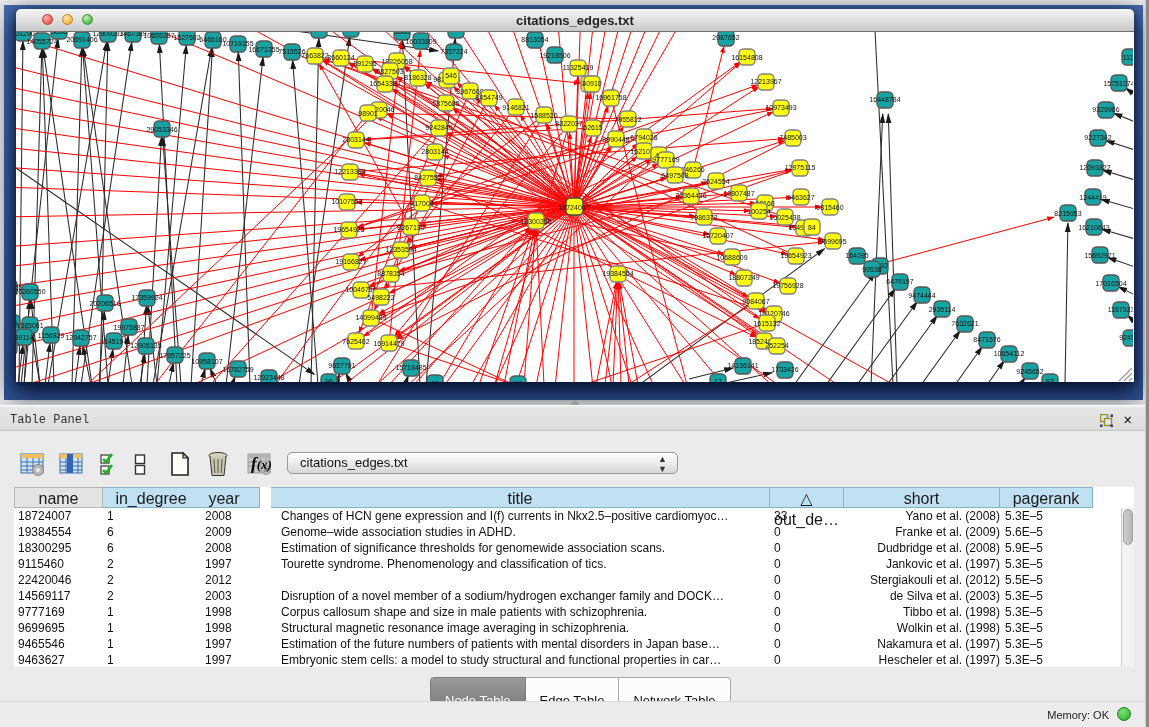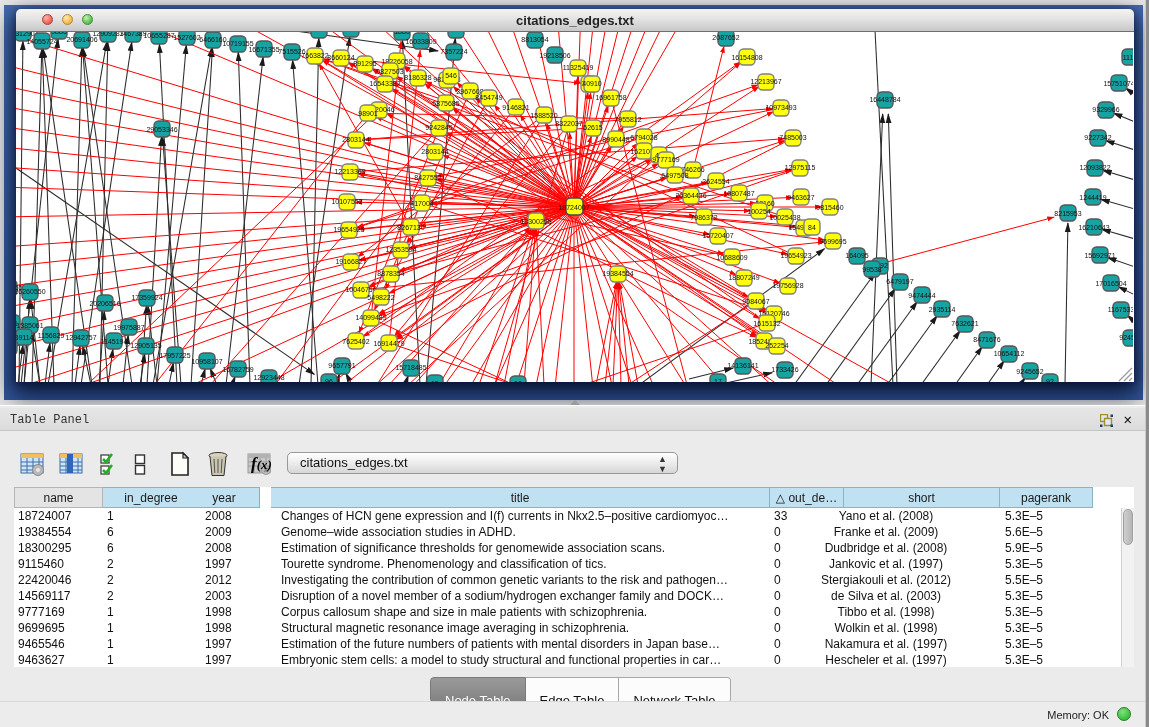--- a/index.html
+++ b/index.html
@@ -18,32 +18,32 @@
 #tp {position:absolute;left:0;top:405px;width:1145px;height:322px;background:#ebebeb;border-top:1px solid #fff}
 #tph {position:absolute;left:0;top:2px;width:100%;height:23px;background:linear-gradient(180deg,#e6e6e6,#dcdcdc);border-bottom:1px solid #c4c4c4;font-family:Liberation Mono, monospace;}
 #tph span {position:absolute;left:10px;top:5px;font-size:12px;color:#333}
 #closex {position:absolute;right:13px;top:3px;font-size:14px;font-weight:bold;color:#111}
 #floaticon {position:absolute;right:32px;top:6px;width:13px;height:13px}
 #toolbar {position:absolute;left:20px;top:45px;height:26px}
 #combo {position:absolute;left:287px;top:46px;width:391px;height:22px;border:1px solid #999;border-radius:5px;
  background:linear-gradient(180deg,#ffffff,#e8e8e8 60%,#d6d6d6);font-size:13px;color:#111;line-height:20px;padding-left:12px}
 #combo .arr {position:absolute;right:10px;top:1px;font-size:9px;color:#333;line-height:10px}
 #tableWrap {position:absolute;left:14px;top:81px;width:1120px;height:180px;background:#fff}
-#thead {position:absolute;left:0;top:0;width:1082px;height:30px;font-size:12px;color:#1a1a1a}
+#thead {position:absolute;left:0;top:0;width:1082px;height:30px;font-size:16px;color:#1a1a1a}
 #thead div {position:absolute;top:0;height:21px;line-height:21px;text-align:center;background:#bfe1f2;border:1px solid #89b2c7;border-left:none}
 #thead .h0 {left:0;width:89px;background:#e4e4e4;border:1px solid #b5b5b5}
 #thead .h1 {left:89px;width:97px} #thead .h2 {left:175px;width:71px}
 #thead .h3 {left:257px;width:499px} #thead .h4 {left:756px;width:74px}
 #thead .h5 {left:830px;width:156px} #thead .h6 {left:986px;width:93px}
 #tbody {position:absolute;left:0;top:21px;width:1082px;height:159px;overflow:hidden;font-size:12px;color:#111}
 .tr {position:relative;height:16px;line-height:16px;white-space:nowrap}
 .tr div {position:absolute;top:0;height:16px;overflow:hidden}
 .c0 {left:4px;width:85px} .c1 {left:93px;width:93px} .c2 {left:191px;width:66px}
 .c3 {left:267px;width:487px} .c4 {left:760px;width:70px}
-.c5 {left:794px;width:156px;text-align:center} .c6 {left:991px;width:88px}
+.c5 {left:830px;width:156px;text-align:right} .c6 {left:991px;width:88px}
 #vsb {position:absolute;right:0;top:21px;width:13px;height:159px;background:#f2f2f2;border-left:1px solid #d0d0d0}
 #vsb .thumb {position:absolute;left:1px;top:1px;width:10px;height:36px;border-radius:5px;background:linear-gradient(90deg,#cfcfcf,#b5b5b5);border:1px solid #a0a0a0}
 #tabs {position:absolute;left:430px;top:271px;height:22px;font-size:13px}
 .tab {float:left;height:22px;line-height:21px;padding:12px 14px;background:#fcfcfc;border:1px solid #a8a8a8;border-left:none;color:#111}
 .tab.first {border-left:1px solid #a8a8a8;border-radius:4px 0 0 4px;background:linear-gradient(180deg,#9a9a9a,#828282);color:#fff;border-color:#7a7a7a}
 .tab.last {border-radius:0 4px 4px 0}
 #status {position:absolute;left:0;top:295px;width:100%;height:27px;background:#ececec;border-top:1px solid #d8d8d8}
 #status span {position:absolute;right:36px;top:7px;font-size:11px;color:#222}
 #memdot {position:absolute;right:14px;top:5px;width:14px;height:14px;border-radius:50%;background:radial-gradient(circle at 38% 32%,#7fe07f,#3ec43e 65%,#2aa52a);border:1px solid #2a7a2a}
 #rstrip {position:absolute;left:1145px;top:0;width:4px;height:727px;background:#8a8a8a;border-left:1px solid #c9c9c9}
@@ -741,21 +741,20 @@
           <div class="c2">1997</div>
           <div class="c3">Tourette syndrome. Phenomenology and classification of tics.</div>
           <div class="c4">0</div>
           <div class="c5">Jankovic et al. (1997)</div>
           <div class="c6">5.3E–5</div>
         </div>
         <div class="tr">
           <div class="c0">22420046</div>
           <div class="c1">2</div>
           <div class="c2">2012</div>
-          <div class="c3">Investigating the contribution of common genetic variants to the risk and pathogen…</div>
           <div class="c4">0</div>
           <div class="c5">Stergiakouli et al. (2012)</div>
           <div class="c6">5.5E–5</div>
         </div>
         <div class="tr">
           <div class="c0">14569117</div>
           <div class="c1">2</div>
           <div class="c2">2003</div>
           <div class="c3">Disruption of a novel member of a sodium/hydrogen exchanger family and DOCK…</div>
           <div class="c4">0</div>

